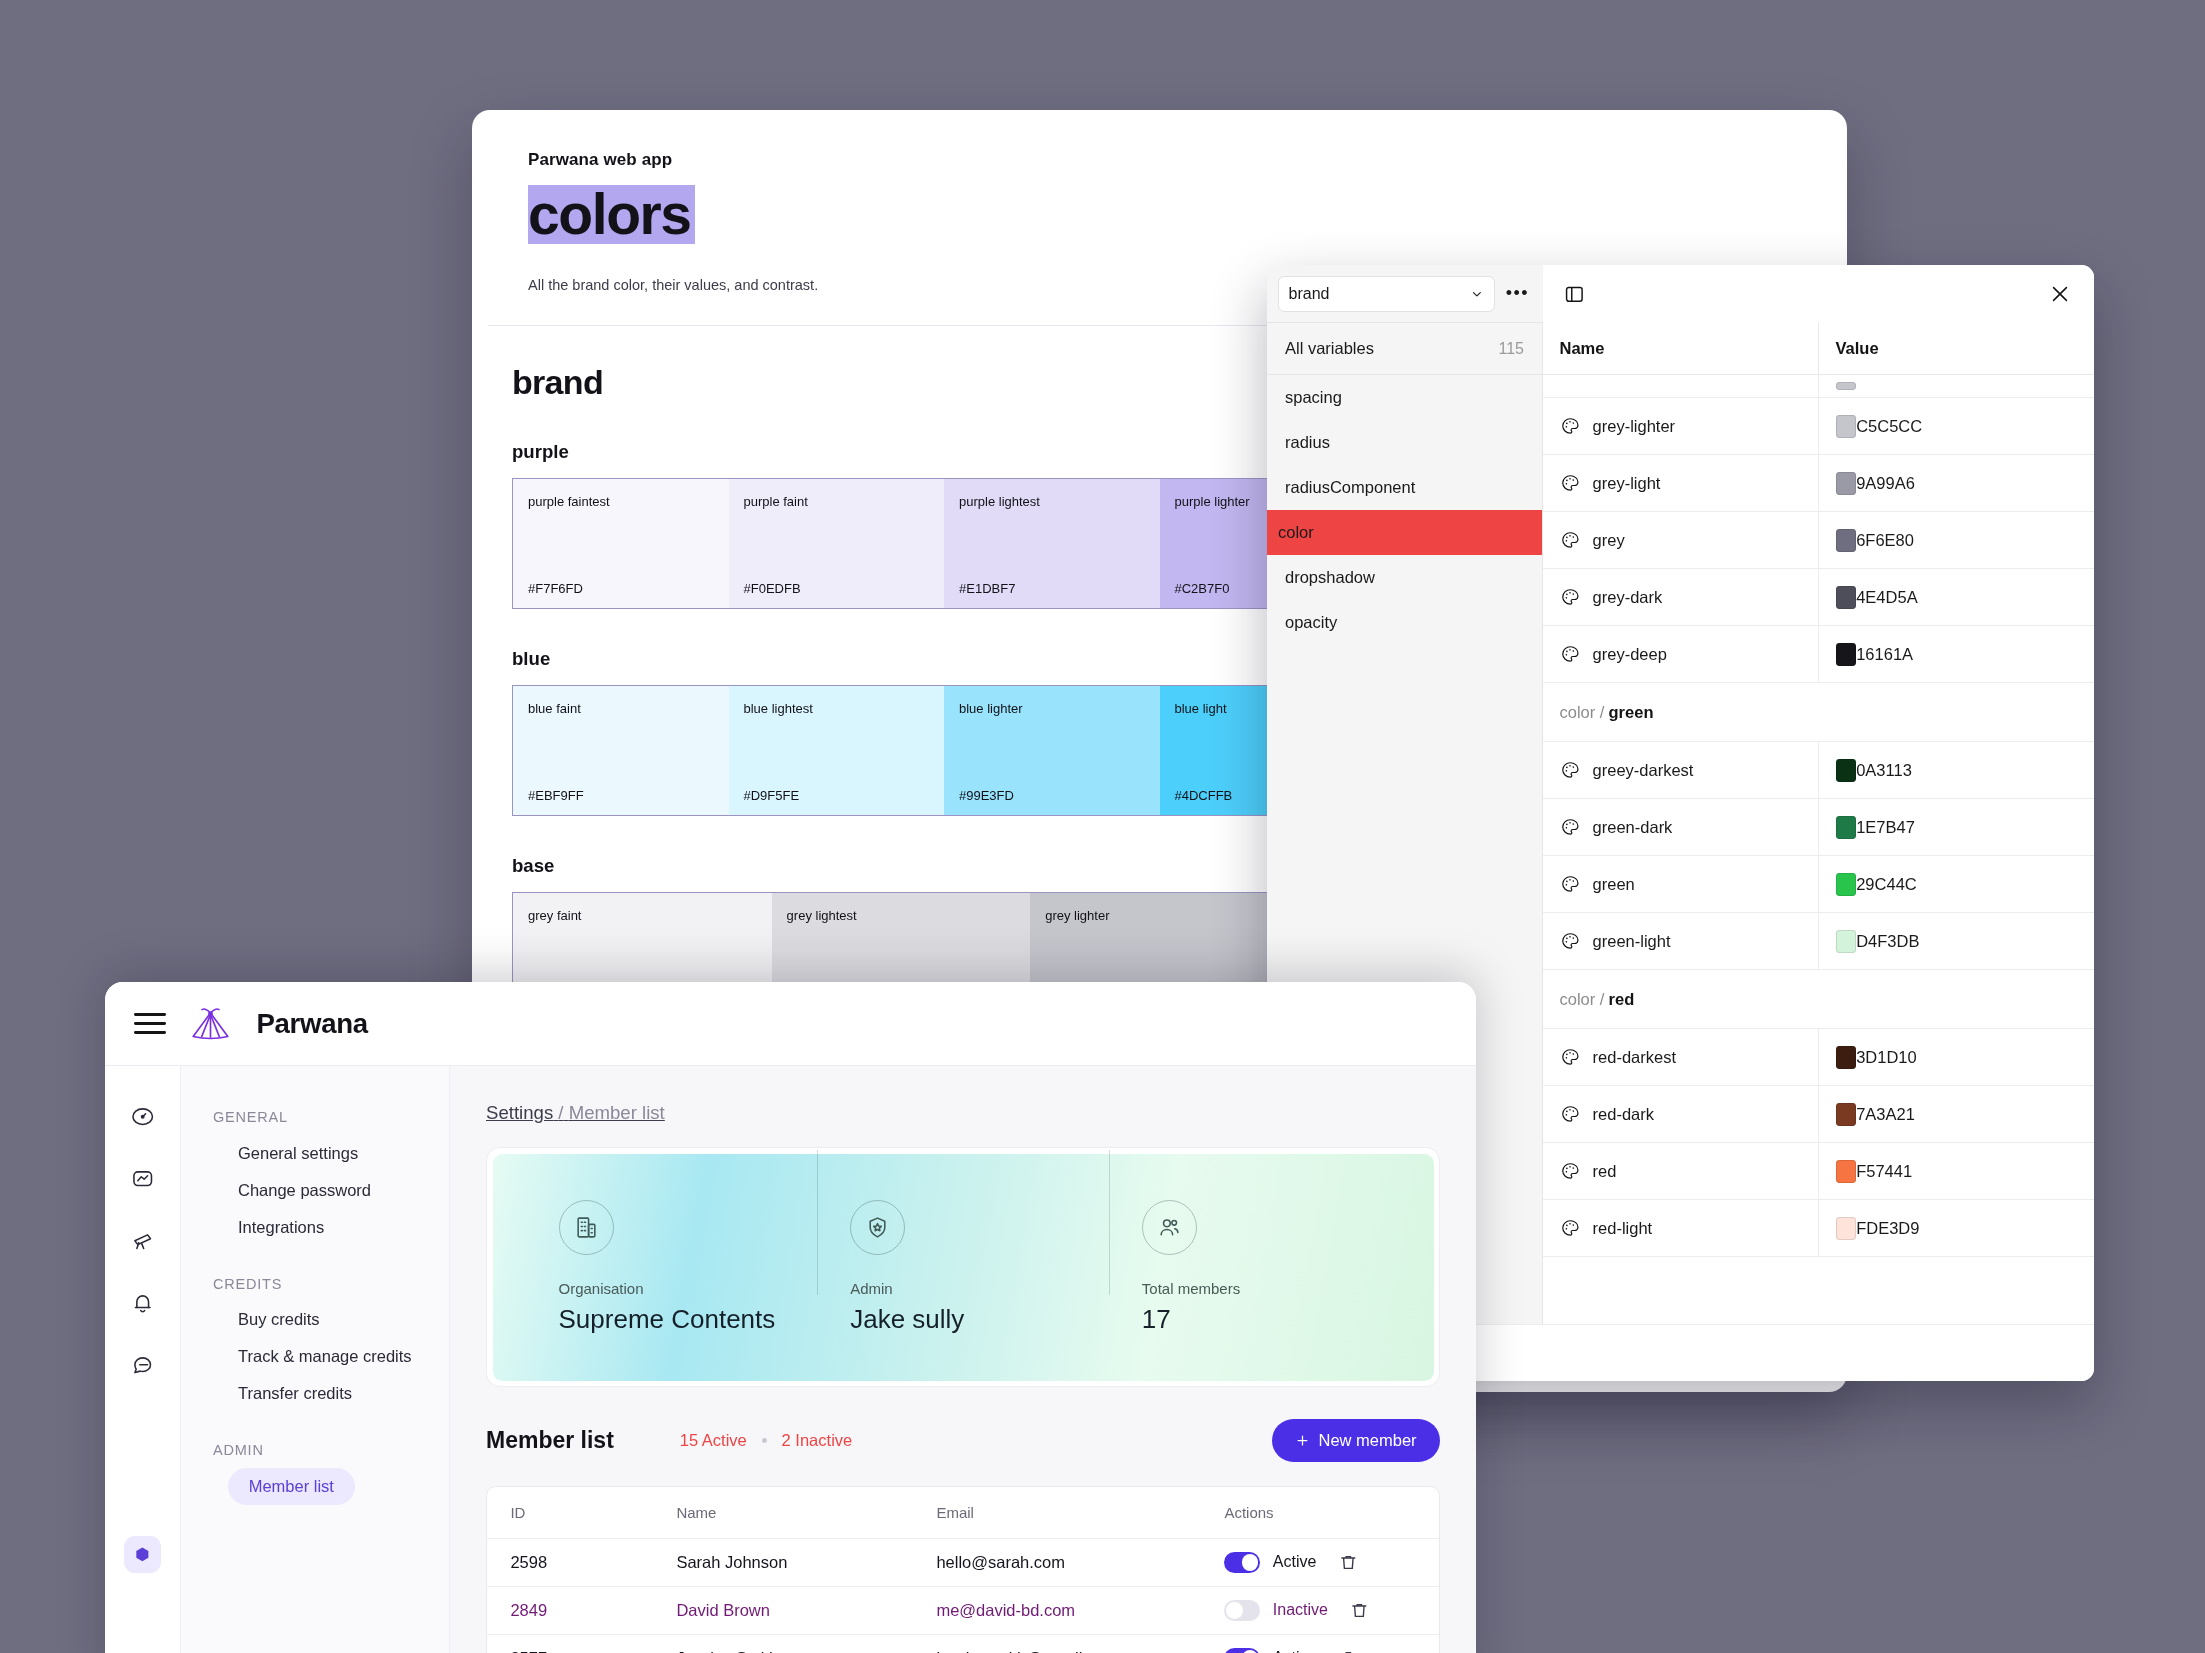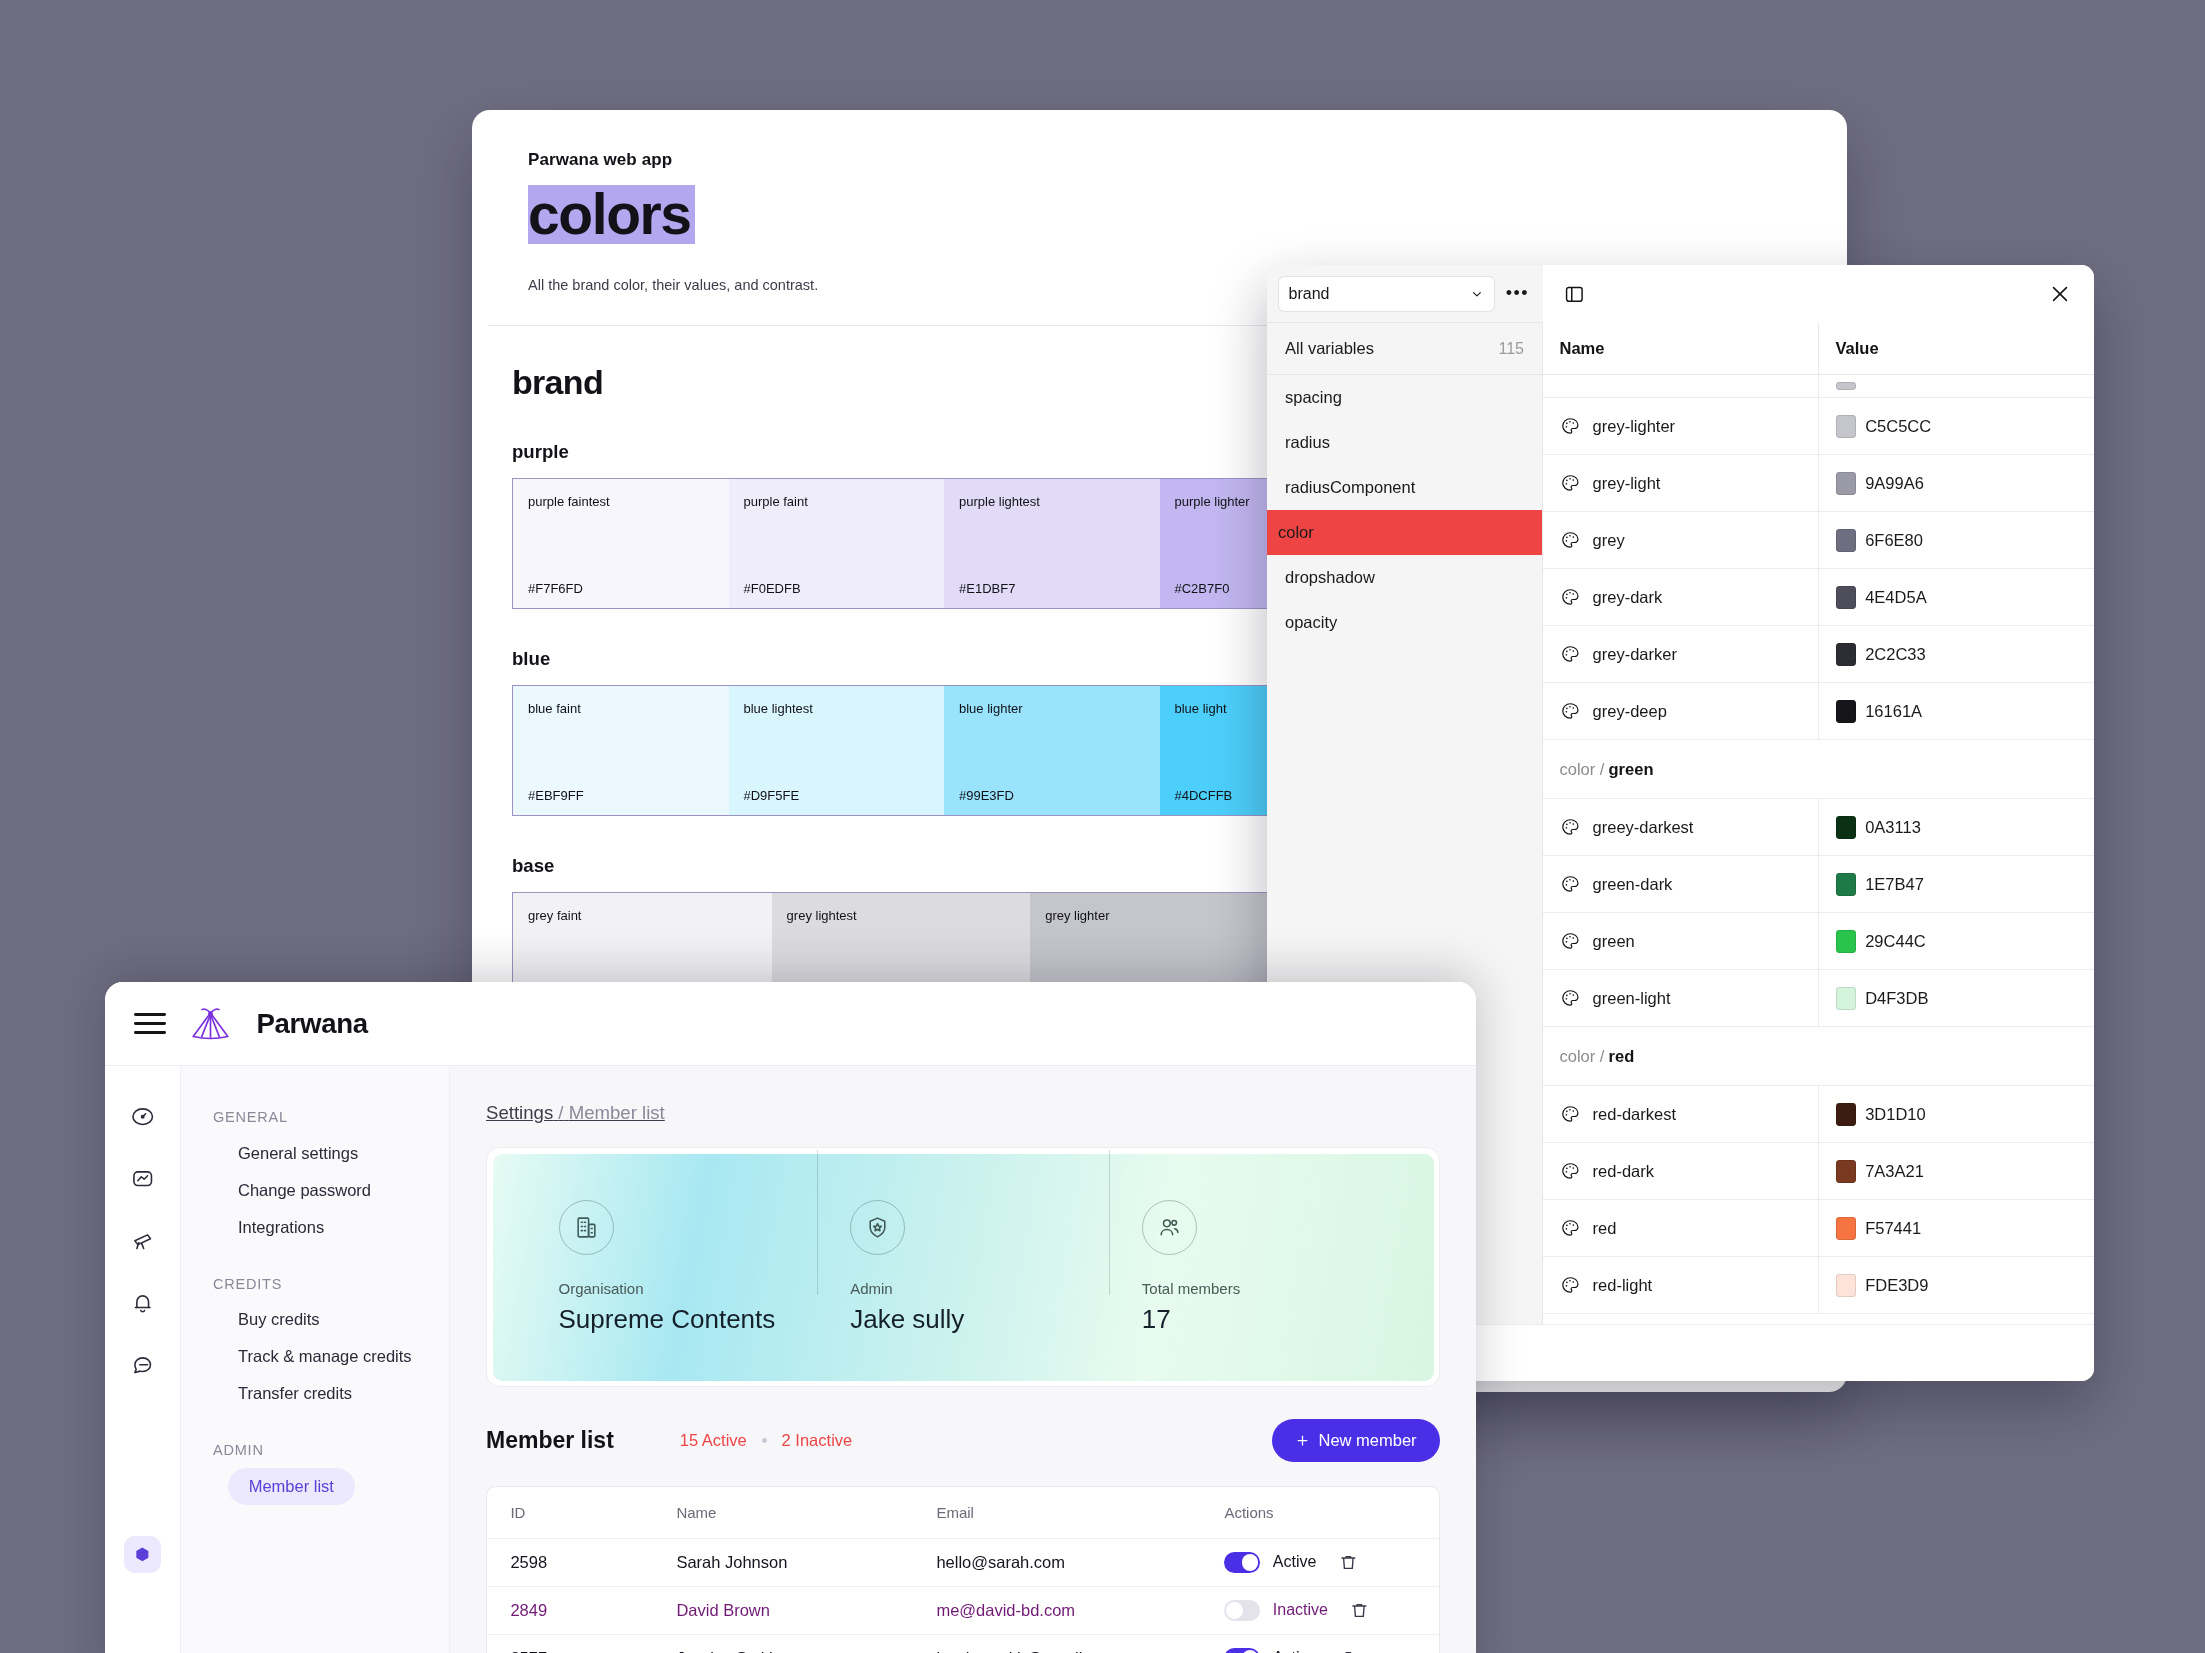--- a/index.html
+++ b/index.html
@@ -88,21 +88,21 @@
   .fig-th { display: flex; align-items: center; font-size: 16.5px; font-weight: bold; color: #141414; padding: 0 16.5px; }
   .fig-th.name { width: 276px; border-right: 0.7px solid #e8e8e8; }
   .fig-th.value { flex: 1; }
   .fig-rows { flex: 1; overflow: hidden; }
   .fig-row { display: flex; height: 57px; border-bottom: 0.7px solid #ececec; }
   .fig-row.partial { height: 23.4px; }
   .fig-cell-name {
     width: 276px; border-right: 0.7px solid #ececec; display: flex; align-items: center;
     gap: 12.4px; padding: 0 16.5px; font-size: 16.5px; color: #1a1a1a;
   }
-  .fig-cell-value { flex: 1; display: flex; align-items: center; gap: 9px; padding: 0 16.5px; font-size: 16.5px; color: #1a1a1a; }
+  .fig-cell-value { flex: 1; display: flex; align-items: center; gap: 0; padding: 0 16.5px; font-size: 16.5px; color: #1a1a1a; }
   .val-chip { width: 20.7px; height: 23.4px; border-radius: 3.4px; border: 0.7px solid rgba(0,0,0,.10); flex: 0 0 auto; }
   .fig-group-head {
     height: 59px; display: flex; align-items: center; padding: 0 16.5px;
     font-size: 16.5px; color: #8c8c8c; border-bottom: 0.7px solid #ececec;
   }
   .fig-group-head b { color: #141414; margin-left: 4.1px; }
   .fig-footer {
     height: 57px; flex: 0 0 57px; display: flex; align-items: center; gap: 11px;
     padding: 0 16.5px; font-size: 17px; color: #141414; border-top: 0.7px solid #ececec; background: #fff;
   }
@@ -391,36 +391,20 @@
                   <circle cx="8" cy="8.6" r=".95" fill="#141414"></circle>
                   <circle cx="11.6" cy="6.8" r=".95" fill="#141414"></circle>
                   <circle cx="15.4" cy="8.2" r=".95" fill="#141414"></circle>
                   <circle cx="7.4" cy="12.6" r=".95" fill="#141414"></circle>
                 </svg>
                 <span>grey-dark</span>
               </div>
               <div class="fig-cell-value">
                 <span class="val-chip" style="background: rgb(78, 77, 90);"></span>
                 <span>4E4D5A</span>
-              </div>
-            </div>
-            <div class="fig-row">
-              <div class="fig-cell-name">
-                <svg width="20.7" height="20.7" viewBox="0 0 24 24">
-                  <path d="M12 3.2c-4.9 0-8.8 3.7-8.8 8.3 0 4.5 3.9 8.3 8.8 8.3 1 0 1.7-.7 1.7-1.6 0-.4-.2-.8-.4-1.1-.3-.3-.4-.6-.4-1 0-.9.7-1.6 1.7-1.6h1.9c2.4 0 4.3-1.8 4.3-4.1 0-3.9-3.9-7.2-8.8-7.2z" fill="none" stroke="#141414" stroke-width="1.4"></path>
-                  <circle cx="8" cy="8.6" r=".95" fill="#141414"></circle>
-                  <circle cx="11.6" cy="6.8" r=".95" fill="#141414"></circle>
-                  <circle cx="15.4" cy="8.2" r=".95" fill="#141414"></circle>
-                  <circle cx="7.4" cy="12.6" r=".95" fill="#141414"></circle>
-                </svg>
-                <span>grey-darker</span>
-              </div>
-              <div class="fig-cell-value">
-                <span class="val-chip" style="background: rgb(44, 44, 51);"></span>
-                <span>2C2C33</span>
               </div>
             </div>
             <div class="fig-row">
               <div class="fig-cell-name">
                 <svg width="20.7" height="20.7" viewBox="0 0 24 24">
                   <path d="M12 3.2c-4.9 0-8.8 3.7-8.8 8.3 0 4.5 3.9 8.3 8.8 8.3 1 0 1.7-.7 1.7-1.6 0-.4-.2-.8-.4-1.1-.3-.3-.4-.6-.4-1 0-.9.7-1.6 1.7-1.6h1.9c2.4 0 4.3-1.8 4.3-4.1 0-3.9-3.9-7.2-8.8-7.2z" fill="none" stroke="#141414" stroke-width="1.4"></path>
                   <circle cx="8" cy="8.6" r=".95" fill="#141414"></circle>
                   <circle cx="11.6" cy="6.8" r=".95" fill="#141414"></circle>
                   <circle cx="15.4" cy="8.2" r=".95" fill="#141414"></circle>
                   <circle cx="7.4" cy="12.6" r=".95" fill="#141414"></circle>

